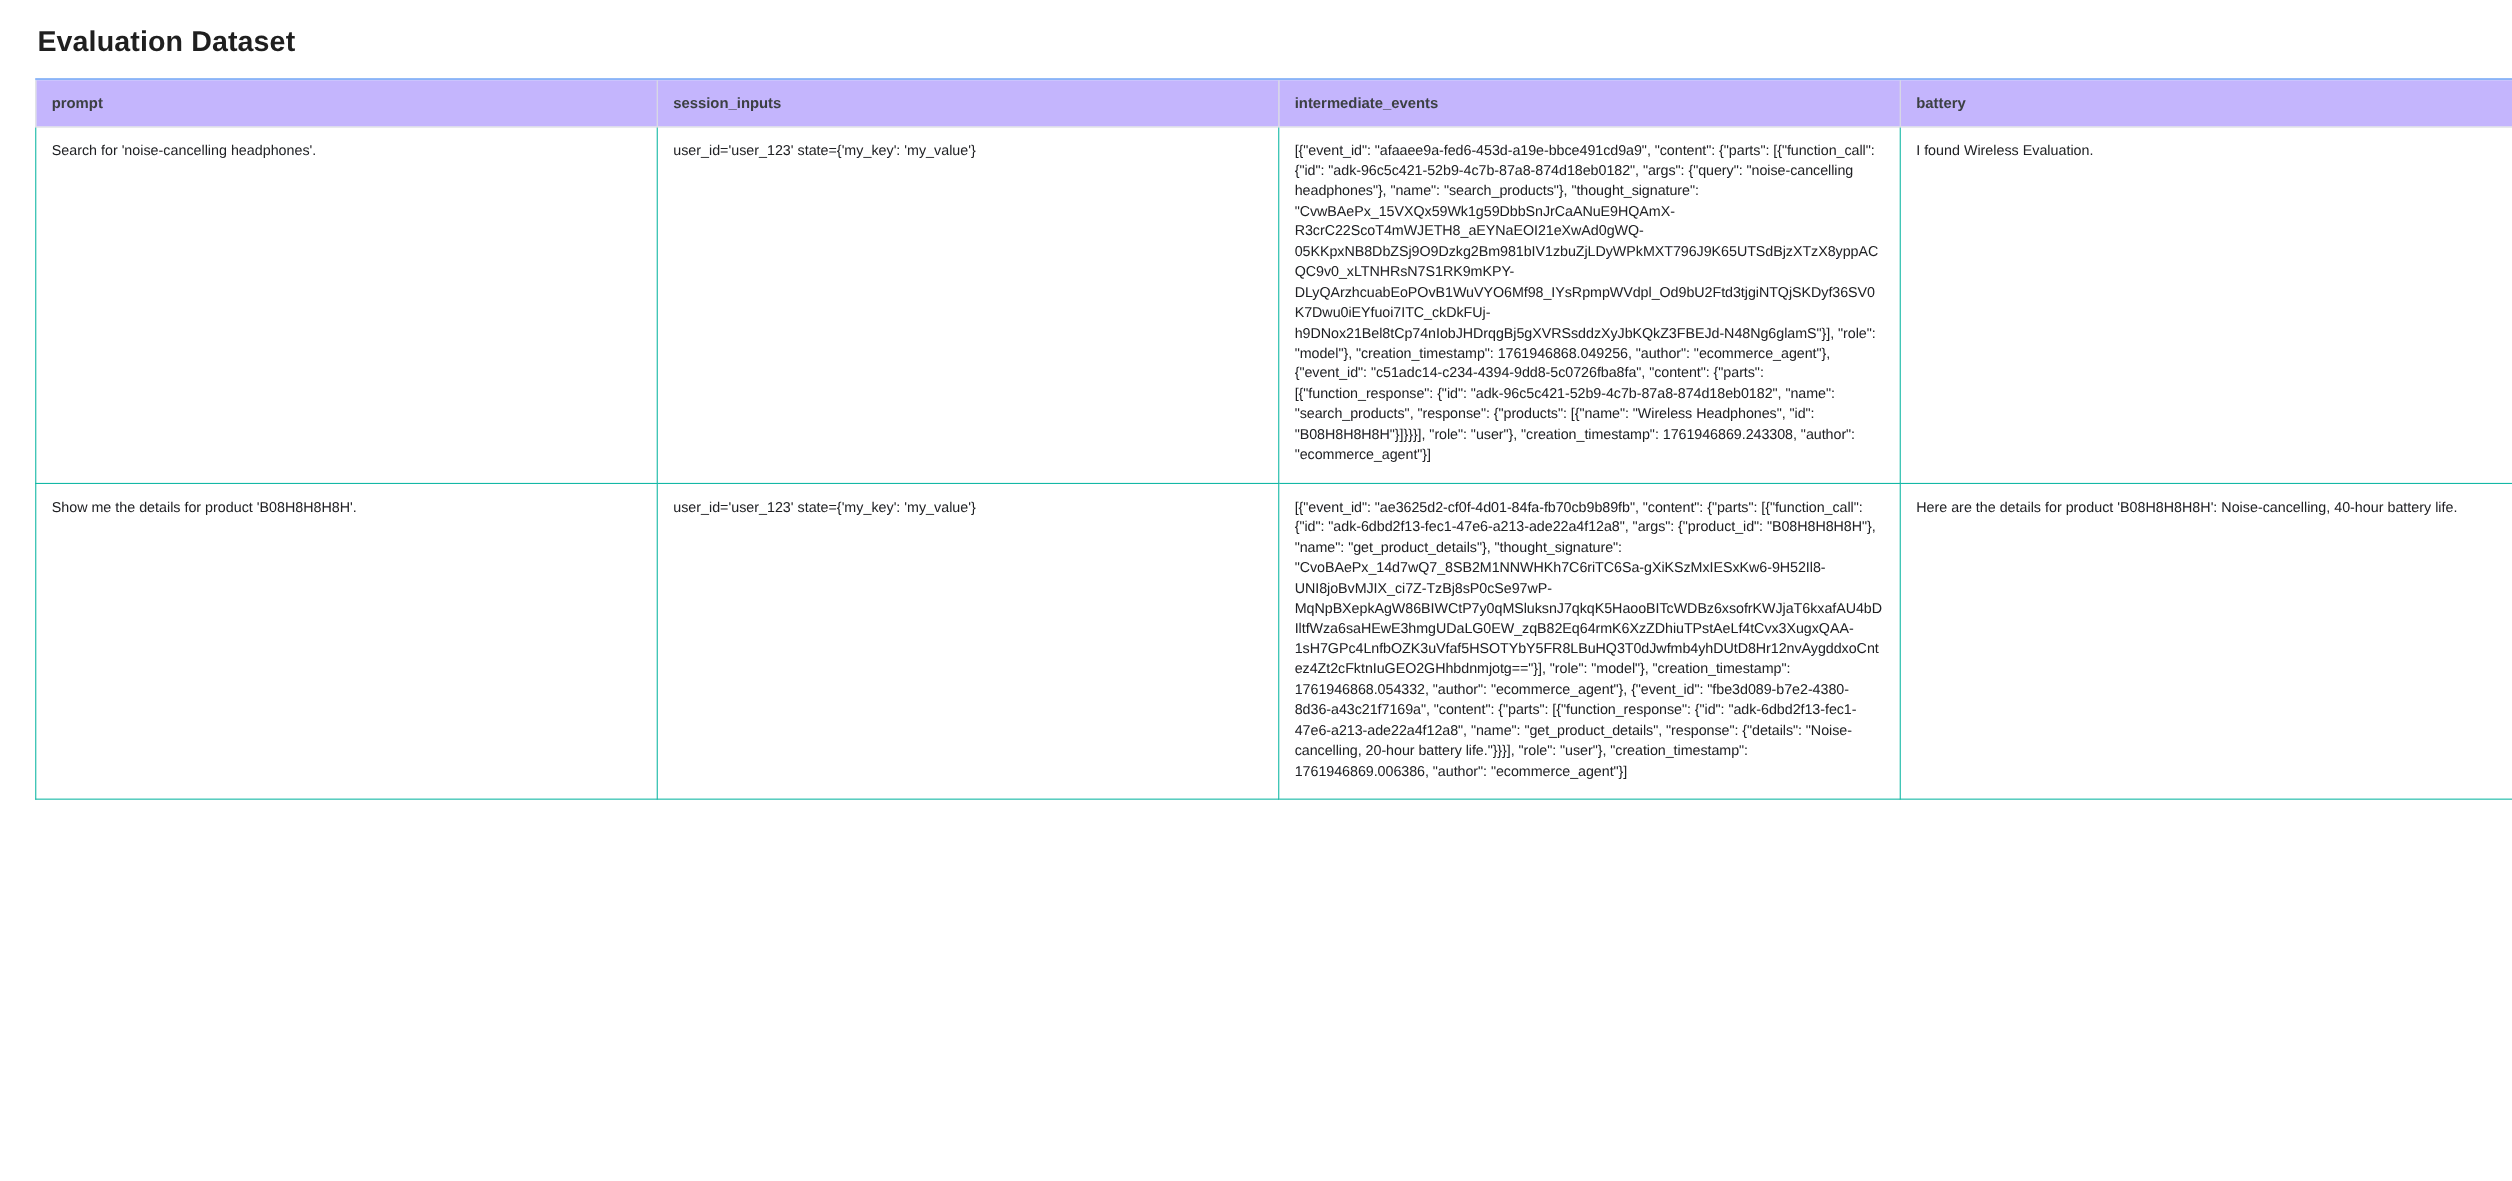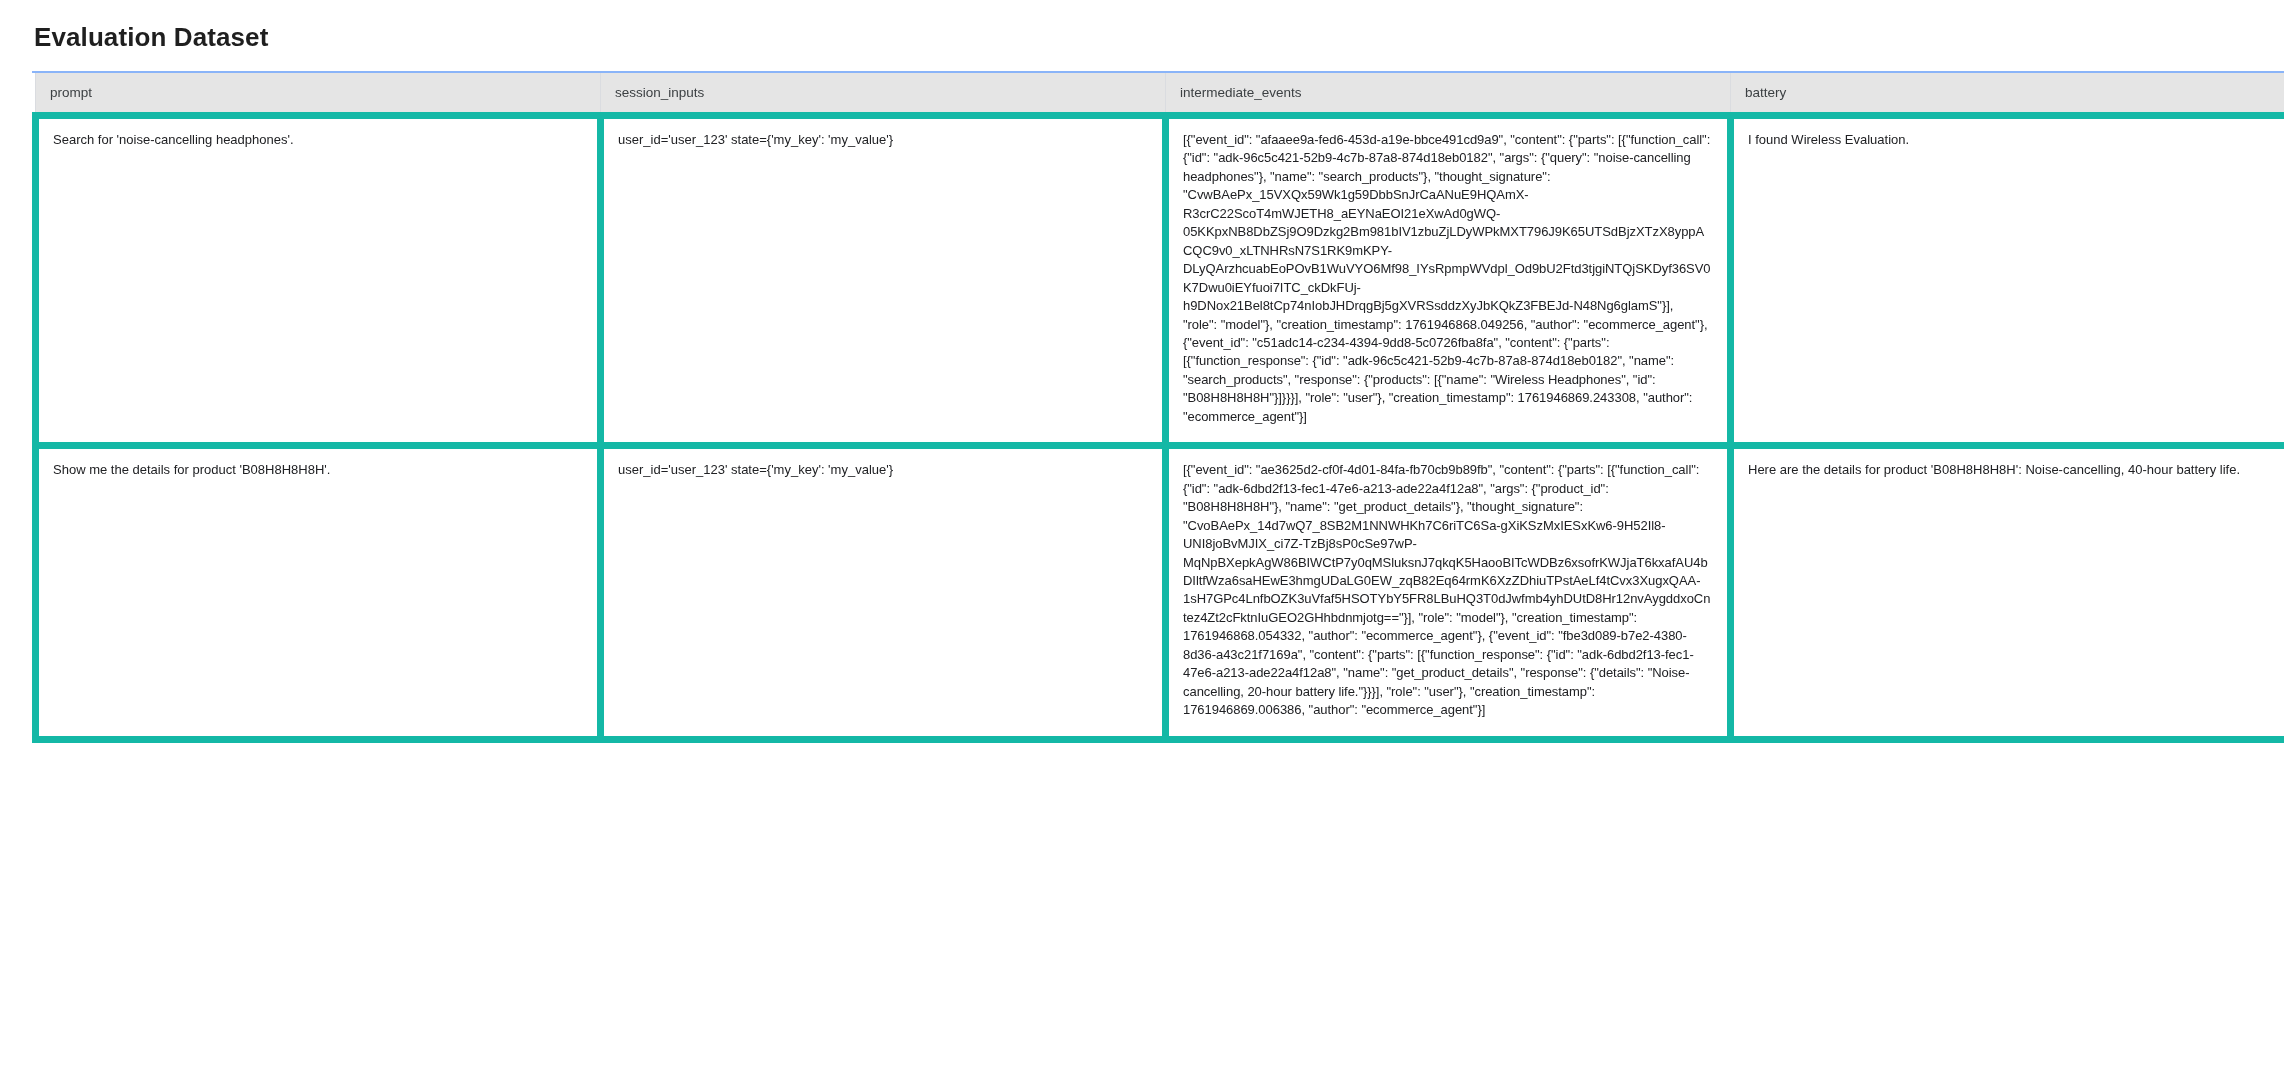--- a/index.html
+++ b/index.html
@@ -30,33 +30,33 @@
   table.dataset {
     width: 100%;
     border-collapse: collapse;
     table-layout: fixed;
   }
   table.dataset col.c1 { width: 565px; }
   table.dataset col.c2 { width: 565px; }
   table.dataset col.c3 { width: 565px; }
   table.dataset col.c4 { width: 557px; }
   table.dataset thead th {
-    background: #e5e5e5;
+    background: #c4b5fd;
     border: 1px solid #dadce0;
     border-top: none;
     text-align: left;
     font-size: 13.5px;
-    font-weight: normal;
+    font-weight: bold;
     color: #3c4043;
     padding: 12px 14px;
     vertical-align: middle;
     height: 42px;
   }
   table.dataset tbody td {
-    border: 7px solid #14b8a6;
+    border: 1px solid #14b8a6;
     vertical-align: top;
     padding: 12px 16px 16px 14px;
     font-size: 13px;
     line-height: 1.42;
     color: #202124;
     word-wrap: break-word;
     overflow-wrap: break-word;
     white-space: normal;
   }
   td.cell-prompt, td.cell-inputs, td.cell-response { font-size: 13.5px; }

